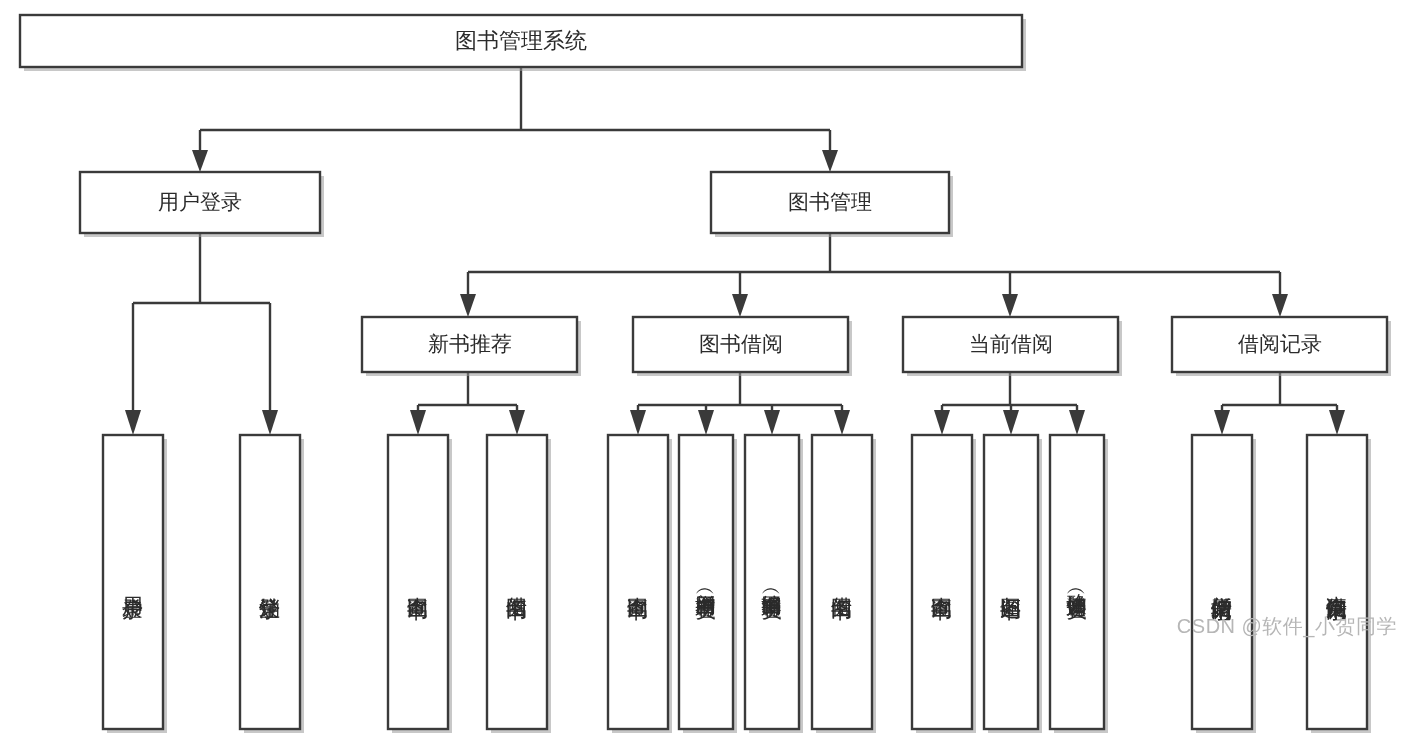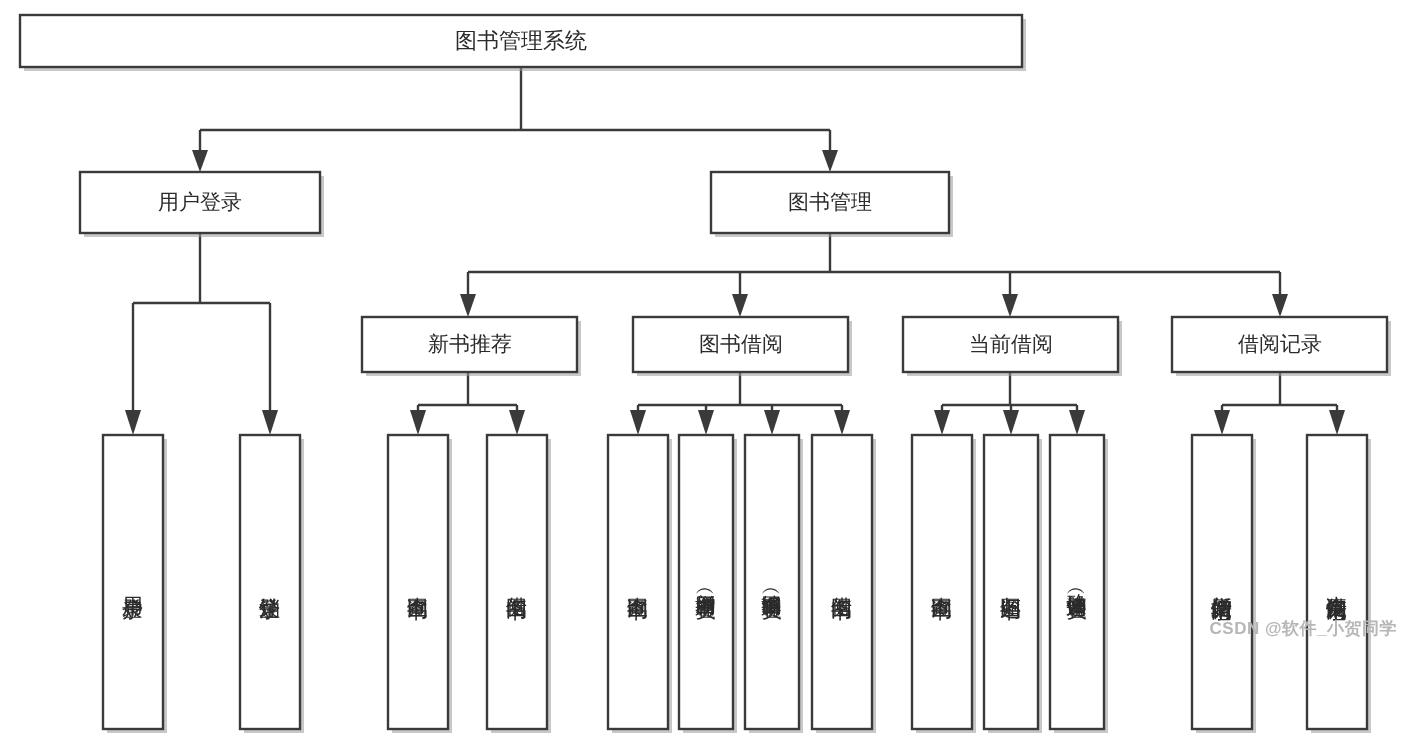--- a/index.html
+++ b/index.html
@@ -74,25 +74,24 @@
     justify-content: center;
     text-align: center;
     white-space: nowrap;
     pointer-events: none;
   }
   .watermark {
     position: absolute;
     right: 8px;
     bottom: 6px;
     font-family: "Liberation Sans", "DejaVu Sans", sans-serif;
-    font-size: 17px;
+    font-size: 20px;
     color: #b6b6b6;
     letter-spacing: 0.5px;
     white-space: nowrap;
-    font-weight: bold;
   }
 </style>
 </head>
 <body>
 
 <div id="diagram-root">
 
   <svg id="flow-svg" viewBox="0 0 1405 747">
 
     <g>

